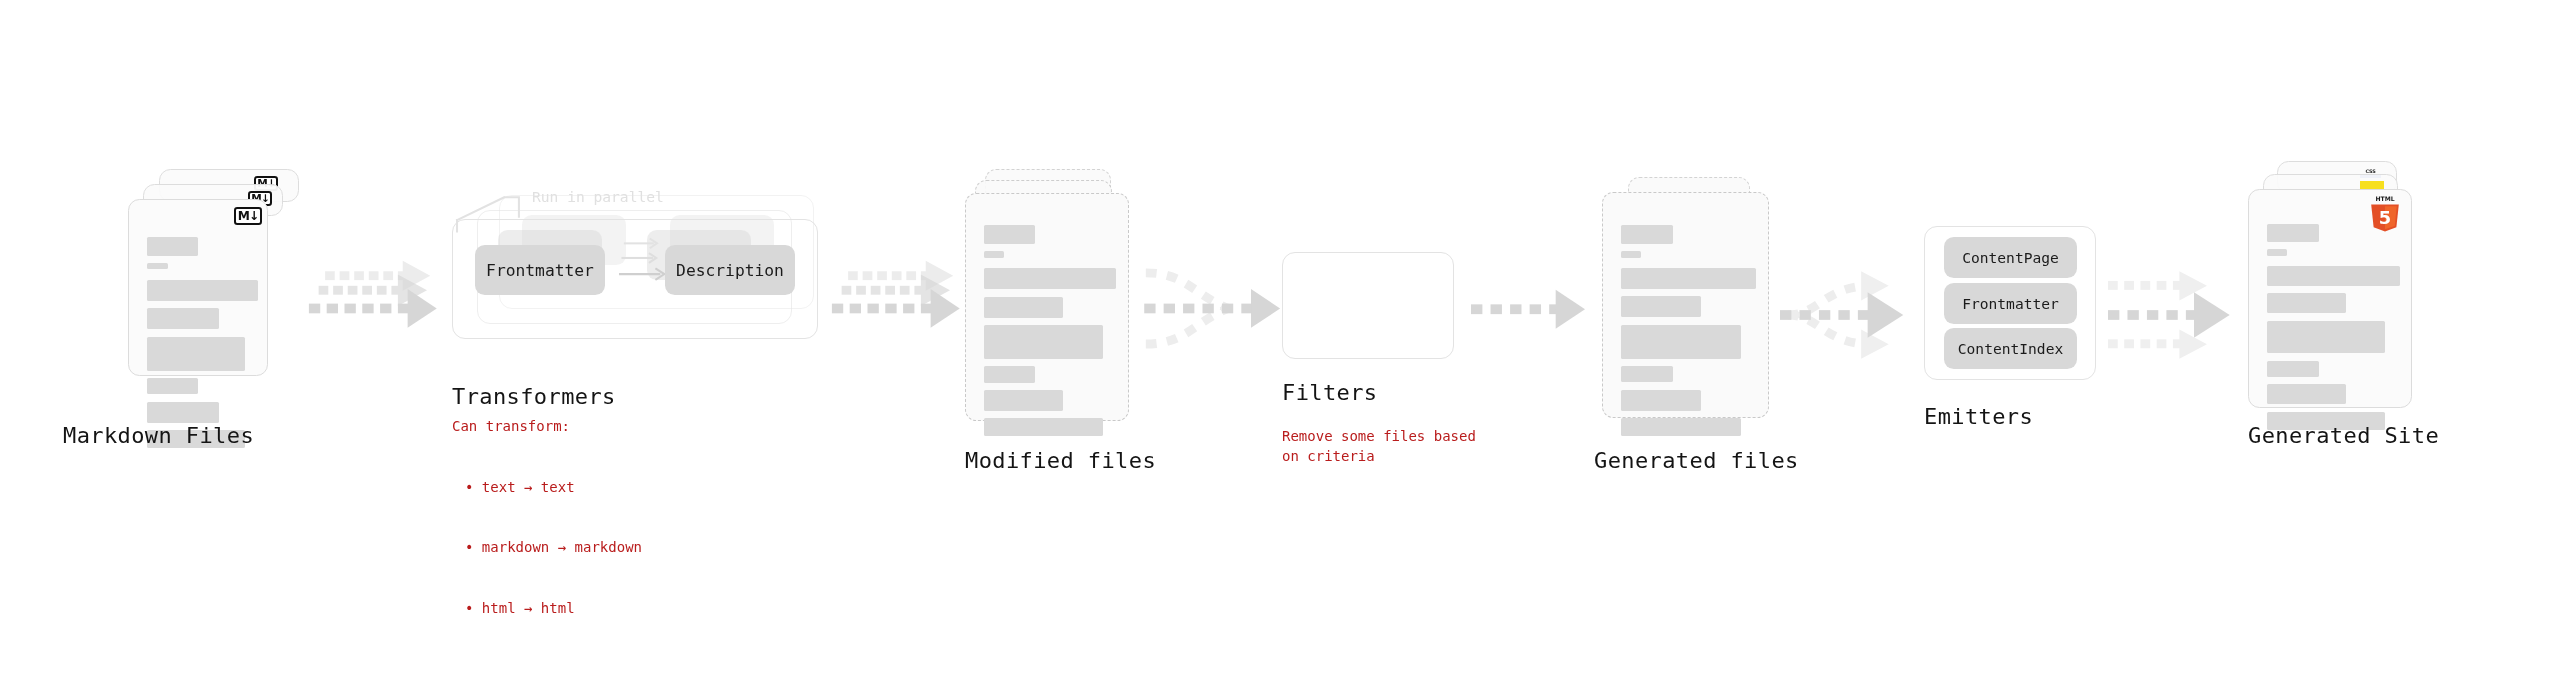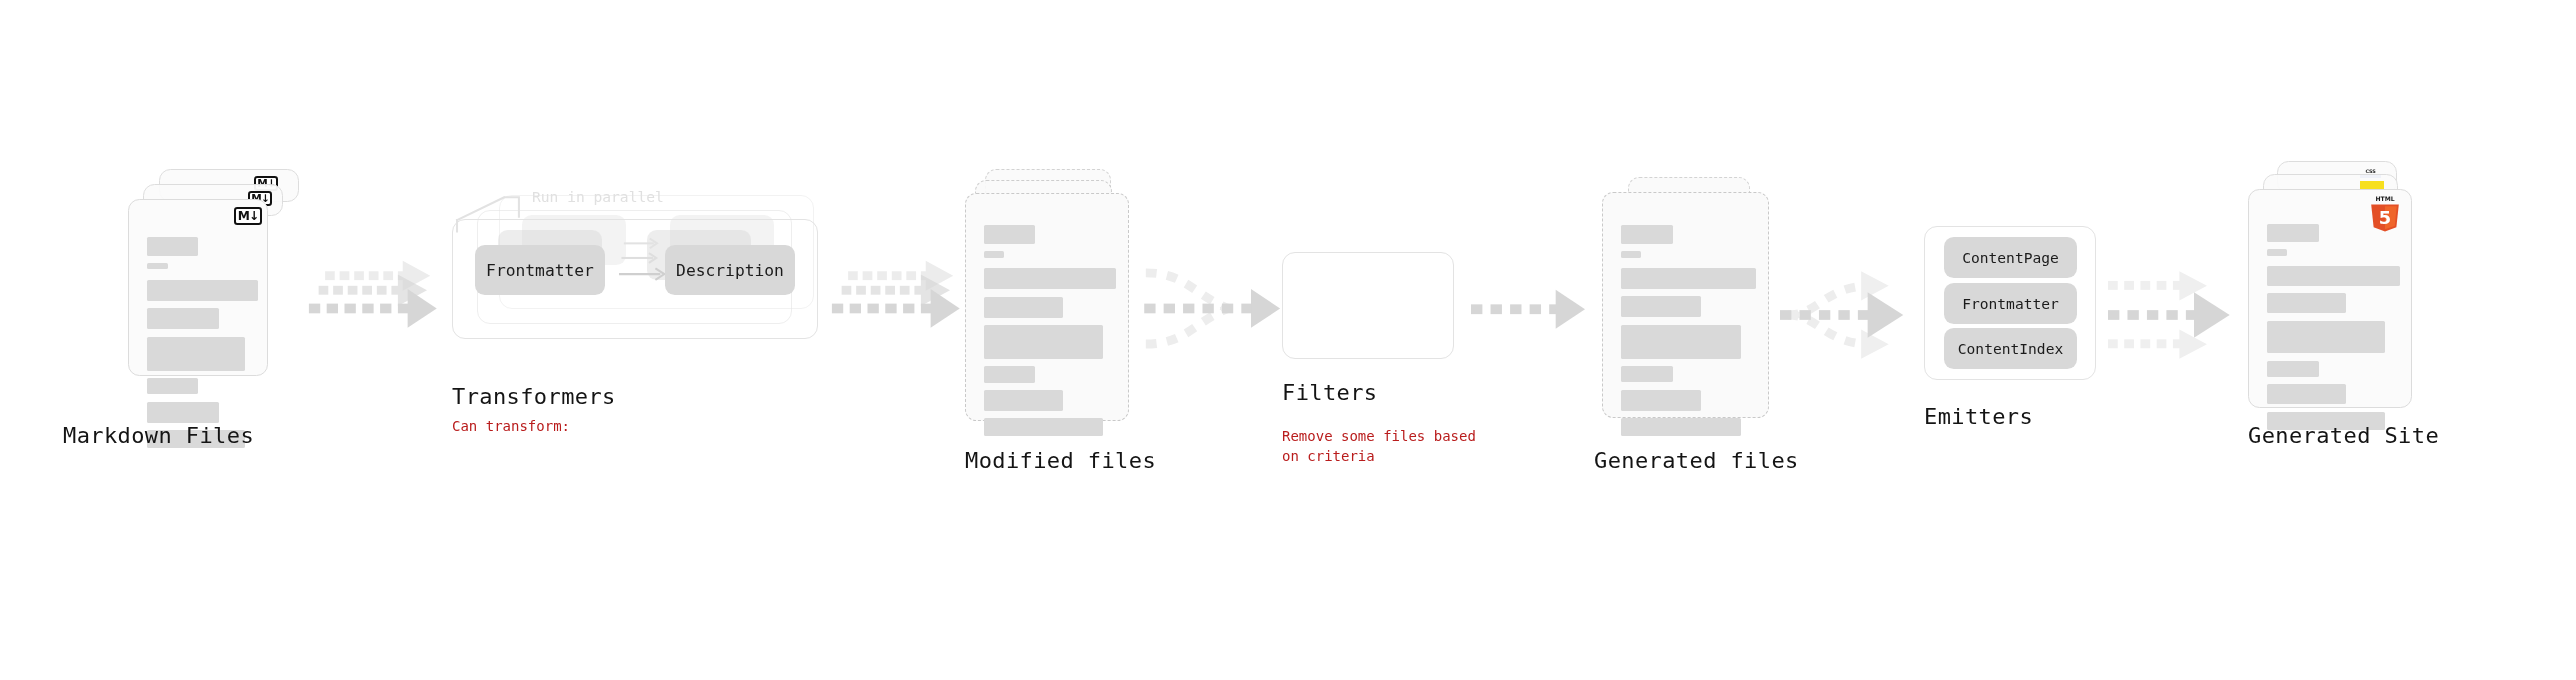--- a/index.html
+++ b/index.html
@@ -206,20 +206,25 @@
     <div class="pill" style="left:23px;top:46px;width:130px;height:50px;">
       <span>Frontmatter</span>
     </div>
     <div class="pill" style="left:213px;top:46px;width:130px;height:50px;">
       <span>Description</span>
     </div>
   </div>
 
   <div class="title" style="left:452px;top:384px;">Transformers</div>
   <div class="sub" style="left:452px;top:416px;">Can transform:</div>
+  <ul class="sub bullets" style="left:465px;top:436px;">
+    <li>• text → text</li>
+    <li>• markdown → markdown</li>
+    <li>• html → html</li>
+  </ul>
 
   <svg class="abs" style="left:830px;top:268px;" width="130" height="89" viewBox="0 0 160 110">
     <g fill="#d6d6d6" opacity="0.45">
       <rect x="22" y="4" width="12" height="11"></rect>
         <rect x="40" y="4" width="12" height="11"></rect>
       <rect x="58" y="4" width="12" height="11"></rect>
         <rect x="76" y="4" width="12" height="11"></rect>
       <rect x="94" y="4" width="12" height="11"></rect>
         <rect x="112" y="4" width="12" height="11"></rect>
       <path d="M118 -9 L152 9.5 L118 28 Z"></path>

